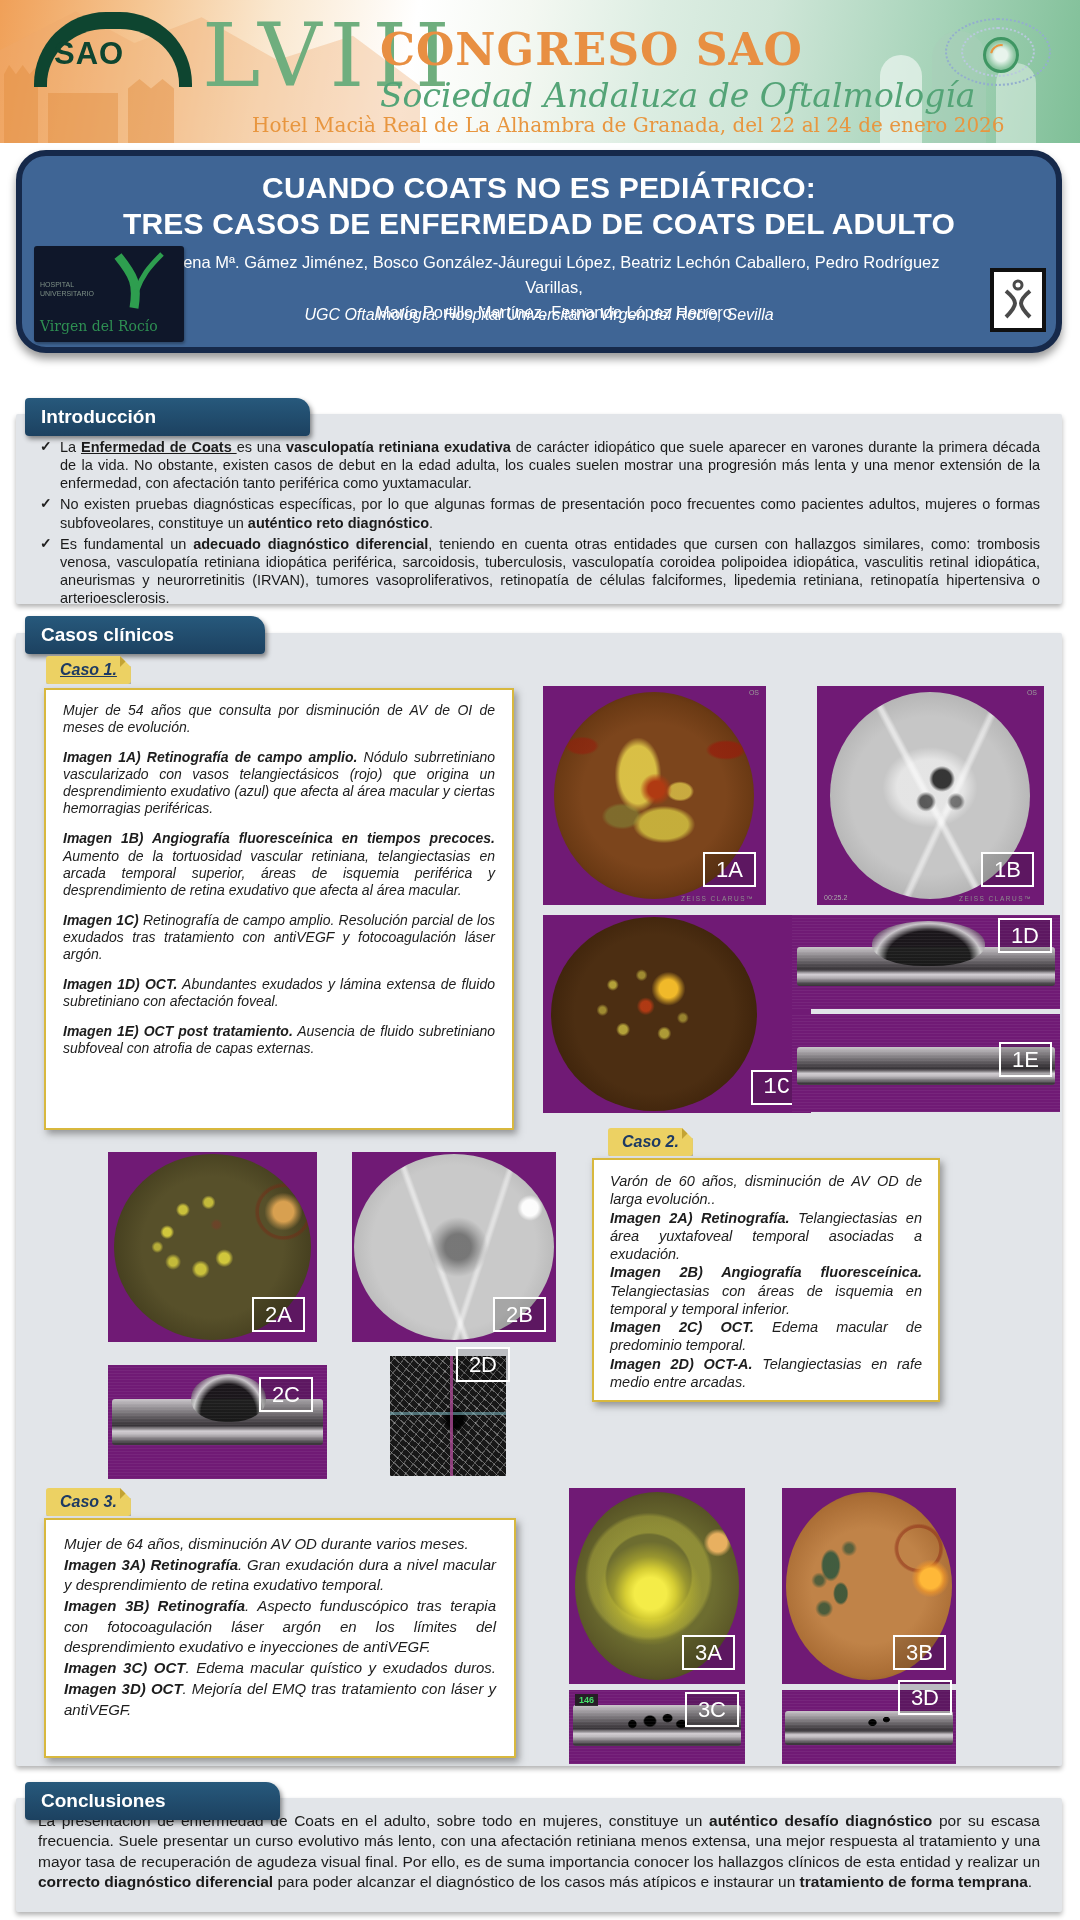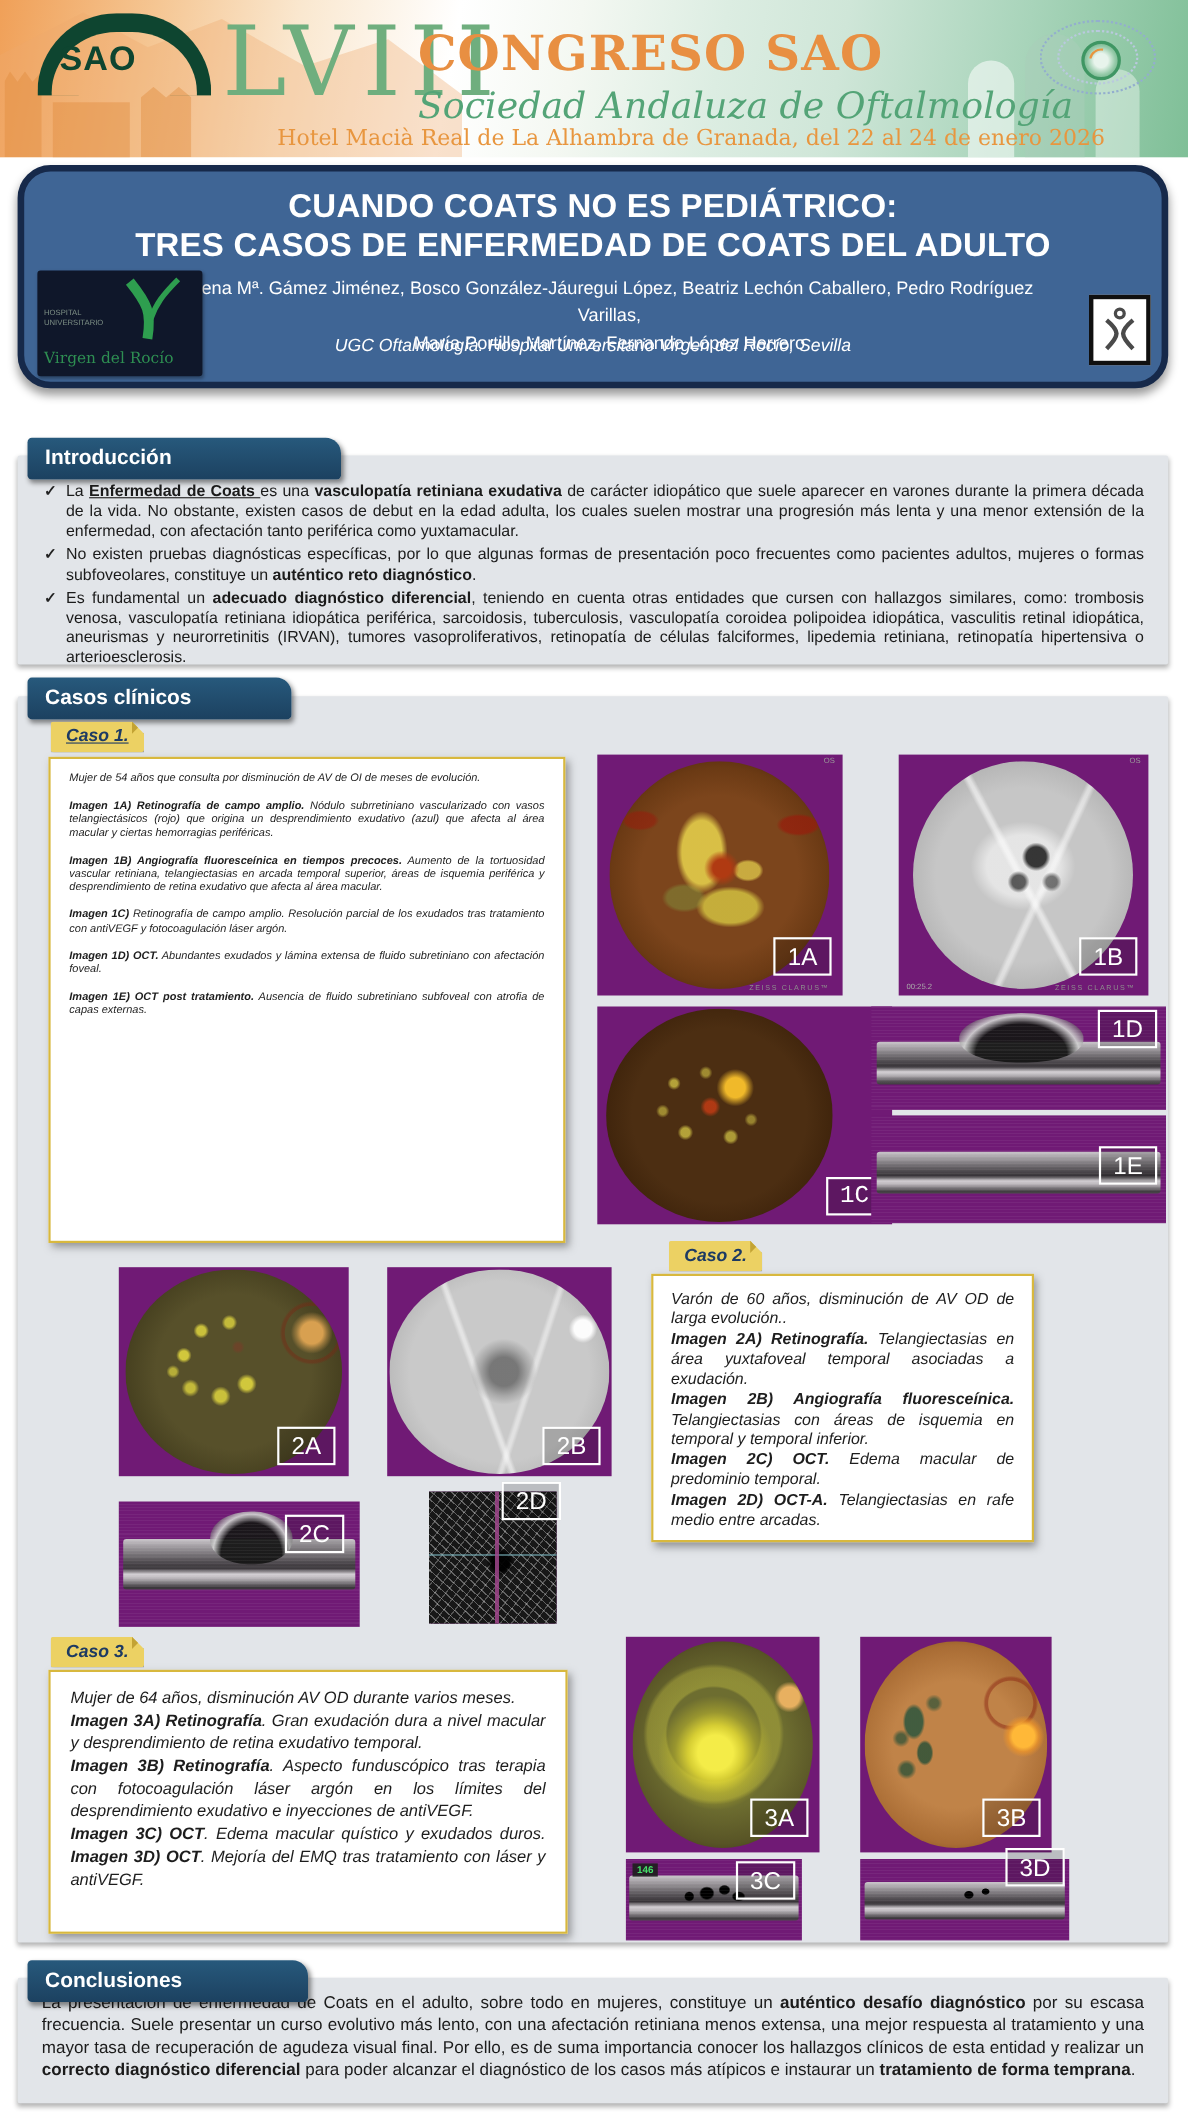--- a/index.html
+++ b/index.html
@@ -80,21 +80,21 @@
   .case-tab{position:absolute;box-sizing:border-box;background:#ecd163;color:#1d3a63;
     font-weight:bold;font-style:italic;font-size:16px;padding:5px 14px;z-index:7;
     clip-path:polygon(0 0,calc(100% - 11px) 0,100% 11px,100% 100%,0 100%);
     box-shadow:1px 2px 3px rgba(0,0,0,.35);border-radius:3px 0 3px 3px;}
   .case-tab::after{content:'';position:absolute;right:0;top:0;width:0;height:0;
     border-left:11px solid #c3a334;border-bottom:11px solid transparent;}
   .case-box{position:absolute;box-sizing:border-box;background:#fff;border:2px solid #d8b83e;
     box-shadow:3px 4px 7px rgba(70,70,70,.5);z-index:5;}
   .case-box p{margin:0;font-style:italic;text-align:justify;color:#1d1d1d;}
   .cb1{padding:12px 17px;}
-  .cb1 p{font-size:10px;line-height:1.22;margin-bottom:13px;}
+  .cb1 p{font-size:14px;line-height:1.22;margin-bottom:13px;}
   .cb2{padding:12px 16px;}
   .cb2 p{font-size:14.5px;line-height:1.26;}
   .cb3{padding:14px 18px;}
   .cb3 p{font-size:15px;line-height:1.38;}
   .b{font-weight:bold;}
   .u{text-decoration:underline;}
 
   
   .fig{position:absolute;background:#701a75;z-index:4;}
   .ph{position:absolute;inset:0;overflow:hidden;}
@@ -357,34 +357,34 @@
         <div class="circ p3a" style="left:6px;top:4px;width:164px;height:188px;"></div>
       </div>
     <div class="tag" style="right:10px;bottom:14px;">3A</div>
   </div>
   <div class="fig" style="left:782px;top:1488px;width:174px;height:196px;">
     <div class="ph">
         <div class="circ p3b" style="left:4px;top:4px;width:166px;height:188px;"></div>
       </div>
     <div class="tag" style="right:10px;bottom:14px;">3B</div>
   </div>
-  <div class="fig" style="left:569px;top:1690px;width:160px;height:74px;">
+  <div class="fig" style="left:569px;top:1690px;width:176px;height:74px;">
     <div class="ph">
       <div class="oct-band" style="top:20%;height:56%;"></div>
       <div class="oct-cysts" style="background:
         radial-gradient(ellipse 9px 8px at 46% 42%, #000 0 60%, transparent 78%),
         radial-gradient(ellipse 7px 6px at 56% 38%, #000 0 60%, transparent 78%),
         radial-gradient(ellipse 6px 6px at 36% 46%, #000 0 60%, transparent 78%),
         radial-gradient(ellipse 8px 6px at 64% 46%, #000 0 60%, transparent 78%);"></div>
       <div class="noise"></div>
     </div>
     <span class="measure">146</span>
     <div class="tag" style="right:6px;top:2px;">3C</div>
   </div>
-  <div class="fig" style="left:782px;top:1690px;width:174px;height:74px;padding-left:16px;">
+  <div class="fig" style="left:782px;top:1690px;width:174px;height:74px;">
     <div class="ph">
       <div class="oct-band" style="top:28%;height:46%;"></div>
       <div class="oct-cysts" style="background:
         radial-gradient(ellipse 6px 5px at 52% 44%, #000 0 60%, transparent 78%),
         radial-gradient(ellipse 5px 4px at 60% 40%, #000 0 60%, transparent 78%);"></div>
       <div class="noise"></div>
     </div>
     <div class="tag" style="right:4px;top:-10px;">3D</div>
   </div>
 

